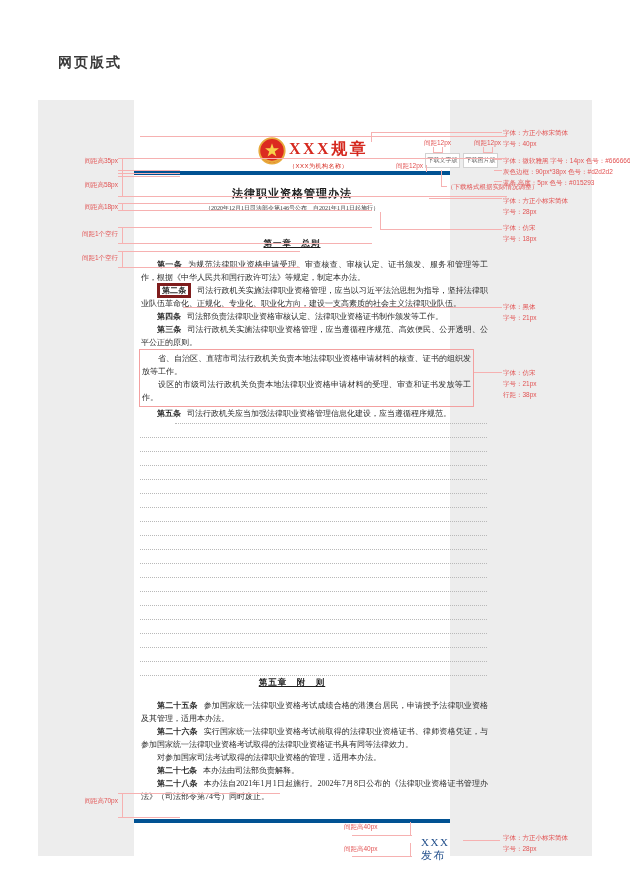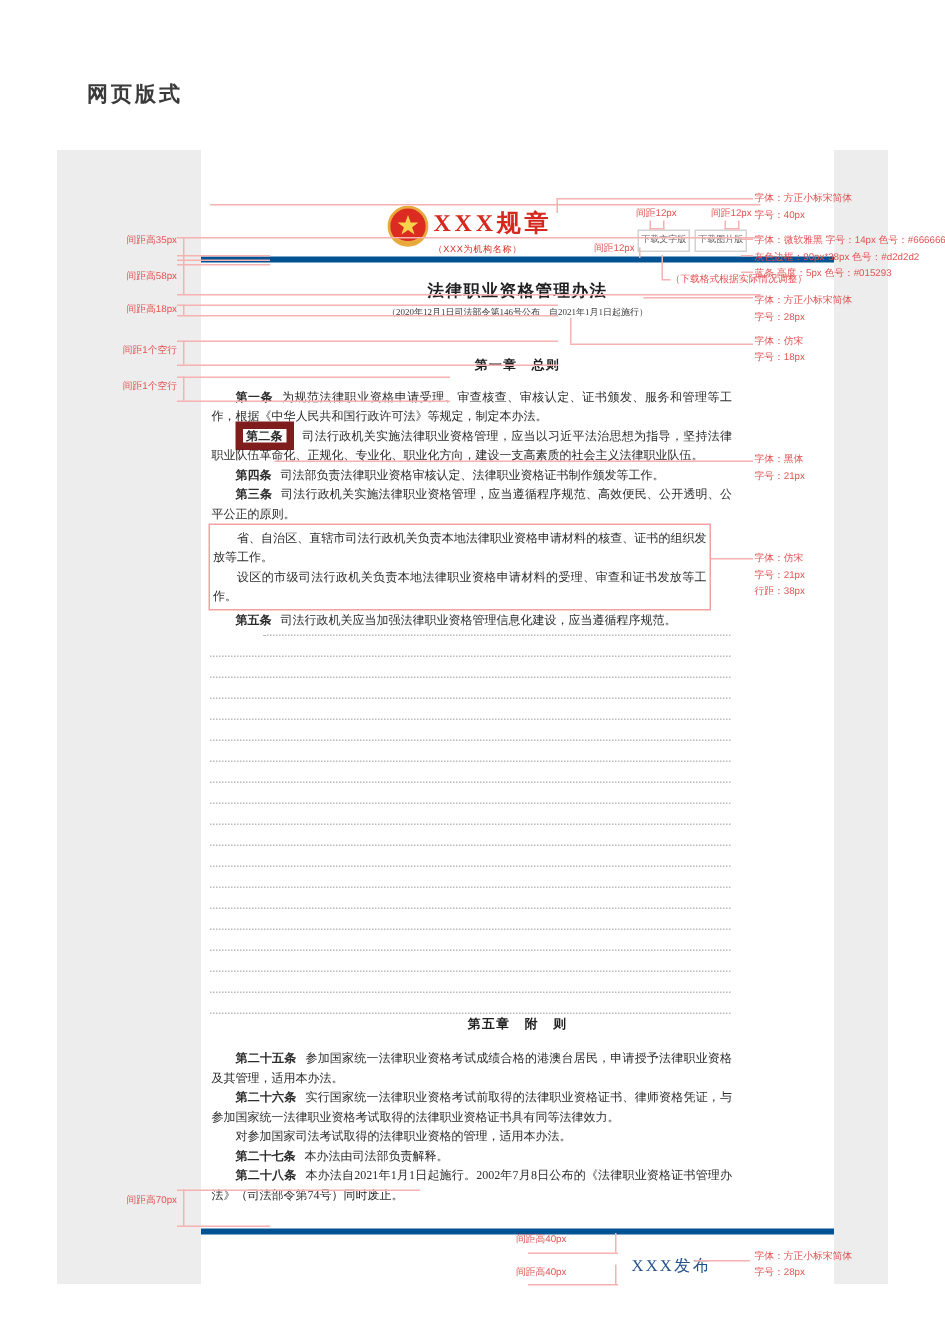--- a/index.html
+++ b/index.html
@@ -1,46 +1,46 @@
 <!DOCTYPE html>
 <html><head>
 <meta charset="utf-8">
 <style>
   html,body{margin:0;padding:0;background:#fff;}
   .canvas{position:relative;width:630px;height:891px;background:#fff;overflow:hidden;
           font-family:"Liberation Sans","DejaVu Sans",sans-serif;}
   .spec-title{position:absolute;left:10px;top:54px;font-size:14px;font-weight:700;color:#3a3a3a;letter-spacing:2px;margin-left:48px;}
   .backdrop{position:absolute;left:38px;top:100px;width:554px;height:756px;background:#ededed;}
-  .page{position:absolute;left:134px;top:100px;width:422px;height:756px;background:#fff;
+  .page{position:absolute;left:134px;top:100px;width:316px;height:756px;background:#fff;
         font-family:"Liberation Serif","DejaVu Serif",serif;color:#2b2b2b;}
 
   
   .emblem{position:absolute;left:124px;top:37px;width:28px;height:30px;}
   .agency{position:absolute;left:155px;top:39px;color:#d5281e;}
   .agency-title{font-size:16px;font-weight:700;letter-spacing:2.5px;font-family:"Liberation Serif","DejaVu Serif",serif;}
   .agency-note{font-size:6px;margin-top:2px;letter-spacing:.5px;font-family:"Liberation Sans",sans-serif;}
   .dl-btns{position:absolute;left:291px;top:53px;display:flex;gap:3px;font-family:"Liberation Sans",sans-serif;}
   .dl-btn{width:33px;height:13px;border:1px solid #d2d2d2;background:#fff;color:#666;
           font-size:6px;line-height:13px;text-align:center;}
   .bluebar{position:absolute;left:0;right:0;top:71px;height:3.5px;background:#015293;}
   .bluebar.bottom{top:719px;}
 
   
   .doc-title{position:absolute;top:86px;left:0;right:0;text-align:center;font-size:11px;font-weight:700;color:#1f1f1f;letter-spacing:1px;}
   .doc-subtitle{position:absolute;top:104px;left:0;right:0;text-align:center;font-size:6px;color:#3a3a3a;}
-  .chapter{position:absolute;left:0;right:0;text-align:center;font-size:8.5px;font-weight:700;color:#1f1f1f;letter-spacing:1px;}
+  .chapter{position:absolute;left:0;right:0;text-align:center;font-size:8.5px;font-weight:700;color:#1f1f1f;letter-spacing:1px;text-decoration:underline;}
   .chapter.c1{top:138px;}
   .chapter.c5{top:577px;}
   .content{position:absolute;left:7px;width:347px;font-size:8px;line-height:13px;text-align:justify;color:#2b2b2b;}
   .content.first{top:158px;}
   .content.last{top:599px;}
   .content p{margin:0;text-indent:16px;}
   .art-label{font-weight:700;margin-right:6px;}
   .art-label:empty{margin-right:0;}
-  .art-label.boxed{border:5px solid #7f1d1d;padding:0 2px;}
+  .art-label.boxed{border:3px solid #7f1d1d;padding:0 2px;}
   .red-box{border:1px solid #f3a0a0;margin:0 14px 0 -2px;padding:2px 2px;}
   
   .dots{position:absolute;left:6px;top:310px;width:347px;}
   .dot-row{height:13px;border-bottom:1px dotted #b9b9b9;}
   .dot-row.first{margin-left:35px;}
   .publisher{position:absolute;left:287px;top:736px;font-size:11px;font-weight:400;color:#24518c;letter-spacing:1.5px;}
 
   
   .ann{position:absolute;color:#e25353;font-size:6.5px;line-height:8px;font-family:"Liberation Sans",sans-serif;white-space:nowrap;}
   .ann.left{left:40px;width:78px;text-align:right;}

